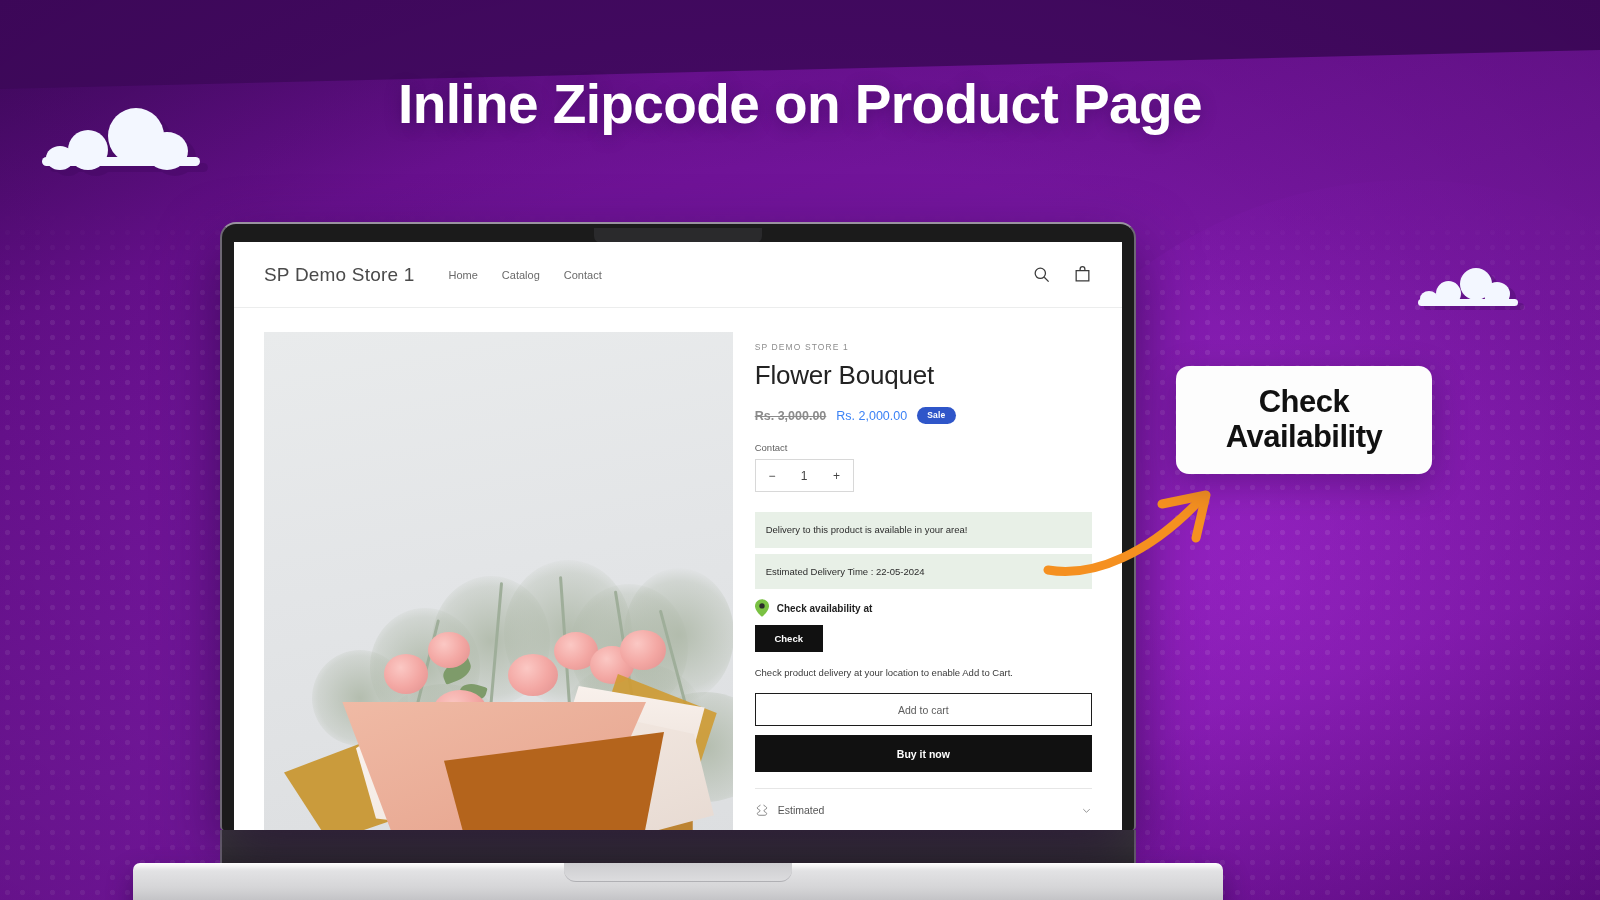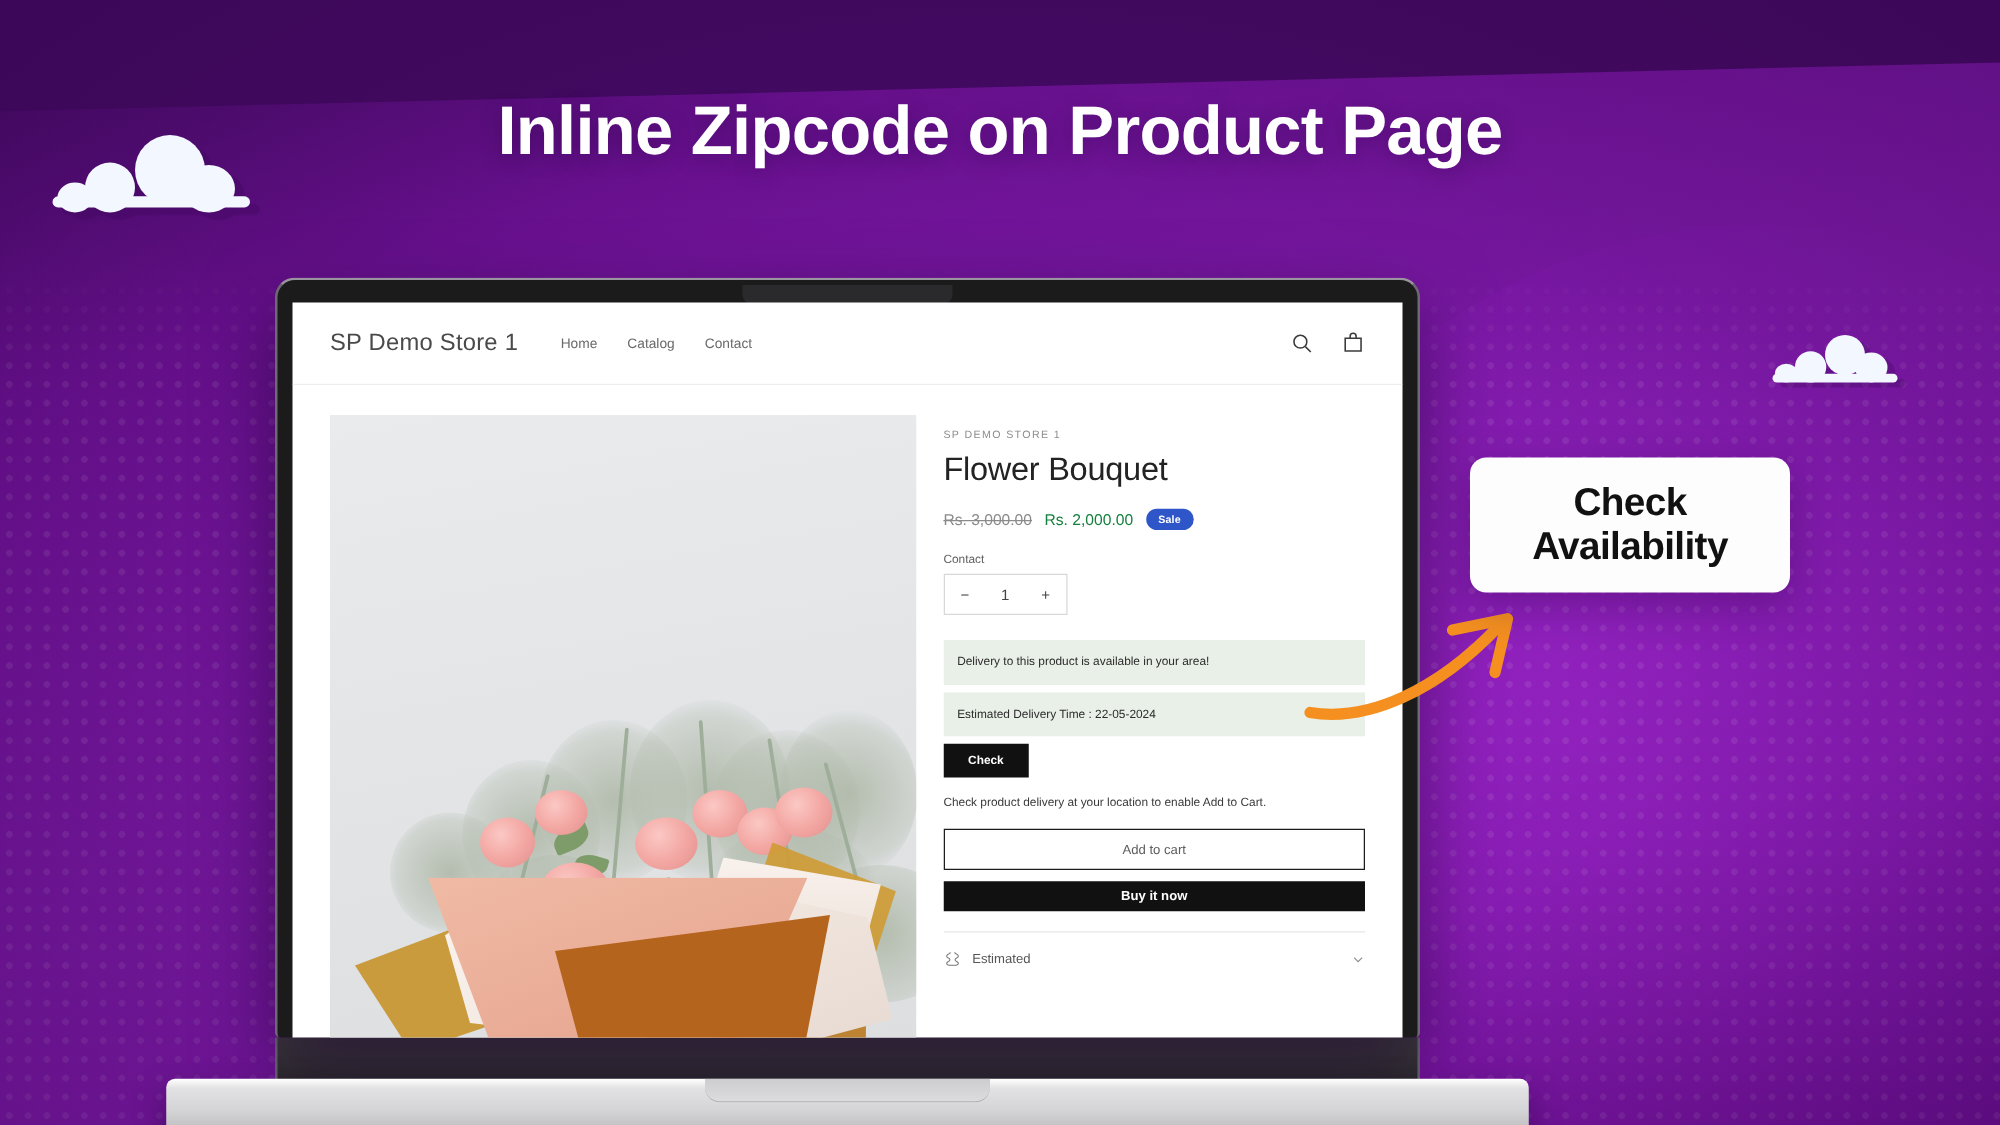--- a/index.html
+++ b/index.html
@@ -174,22 +174,22 @@
   .stem { position: absolute; background: #9fae9a; border-radius: 2px; }
   .fil { position: absolute; border-radius: 50%;
     background: radial-gradient(circle, rgba(176,186,170,0.92) 0%, rgba(176,186,170,0.35) 62%, rgba(176,186,170,0) 78%); }
   .leaf { position: absolute; background: #7e9b6a; border-radius: 60% 10% 60% 10%; }
 
   
   #info { width: 401px; padding: 10px 30px 0 22px; }
   #vendor { font-size: 8.5px; letter-spacing: 1.1px; color: #8d8d8d; margin-bottom: 8px; }
   #product-title { font-size: 26px; font-weight: 400; color: #232323; letter-spacing: -0.2px; margin-bottom: 16px; }
   #price-row { display: flex; align-items: center; gap: 10px; margin-bottom: 18px; }
-  #price-old { font-size: 12.5px; color: #8b8b8b; text-decoration: line-through; }
-  #price-new { font-size: 12.5px; color: #15803d; }
+  #price-old { font-size: 12.5px; color: #8b8b8b; text-decoration: line-through; font-weight: bold; }
+  #price-new { font-size: 12.5px; color: #3b82f6; }
   #sale-badge {
     font-size: 8.5px; font-weight: 700; color: #fff;
     background: #2f56c9; border-radius: 999px; padding: 3px 10px 4px;
     letter-spacing: 0.2px;
     text-align: center;
   }
   #qty-label { font-size: 9.5px; color: #5e5e5e; margin-bottom: 6px; }
   #qty-stepper {
     display: inline-flex; align-items: center;
     border: 1px solid #d8d8d8; height: 33px; width: 99px; margin-bottom: 20px;
@@ -217,21 +217,21 @@
     font-family: "Liberation Sans", sans-serif;
   }
   #cart-hint { font-size: 9.5px; color: #3a3a3a; line-height: 1.9; margin-bottom: 11px; }
   #add-to-cart {
     display: block; width: 100%; height: 33px;
     background: #fff; border: 1px solid #1c1c1c; color: #5d5d5d;
     font-size: 10.5px; cursor: pointer; margin-bottom: 9px;
     font-family: "Liberation Sans", sans-serif;
   }
   #buy-now {
-    display: block; width: 100%; height: 24px;
+    display: block; width: 100%; height: 37px;
     background: #111; border: none; color: #fff;
     font-size: 10.5px; font-weight: 700; cursor: pointer; margin-bottom: 16px;
     font-family: "Liberation Sans", sans-serif;
   }
   #accordion { border-top: 1px solid #e6e6e6; padding-top: 14px;
     display: flex; align-items: center; gap: 9px; cursor: pointer; }
   #materials-icon { width: 14px; height: 14px; display: block; color: #777; }
   #materials-label { font-size: 10.5px; color: #565656; }
   #chevron-icon { margin-left: auto; width: 11px; height: 11px; color: #8b8b8b; display: block; }
 
@@ -369,20 +369,27 @@
           <div id="qty-label">Contact</div>
           <div id="qty-stepper">
             <span>−</span>
             <span id="qty-value">1</span>
             <span>+</span>
           </div>
 
           <div class="alert">Delivery to this product is available in your area!</div>
           <div class="alert">Estimated Delivery Time : 22-05-2024</div>
 
+          <div id="availability-row">
+            <svg id="pin-icon" viewBox="0 0 24 30">
+              <path d="M12 0C5.4 0 0 5.3 0 11.8C0 20.2 12 30 12 30S24 20.2 24 11.8C24 5.3 18.6 0 12 0Z" fill="#7ac143"></path>
+              <circle cx="12" cy="11.4" r="4.6" fill="#2b2b2b"></circle>
+            </svg>
+            <span id="availability-label">Check availability at</span>
+          </div>
 
           <div id="zip-row">
             <button id="check-button">Check</button>
           </div>
 
           <div id="cart-hint">Check product delivery at your location to enable Add to Cart.</div>
 
           <button id="add-to-cart">Add to cart</button>
           <button id="buy-now">Buy it now</button>
 

